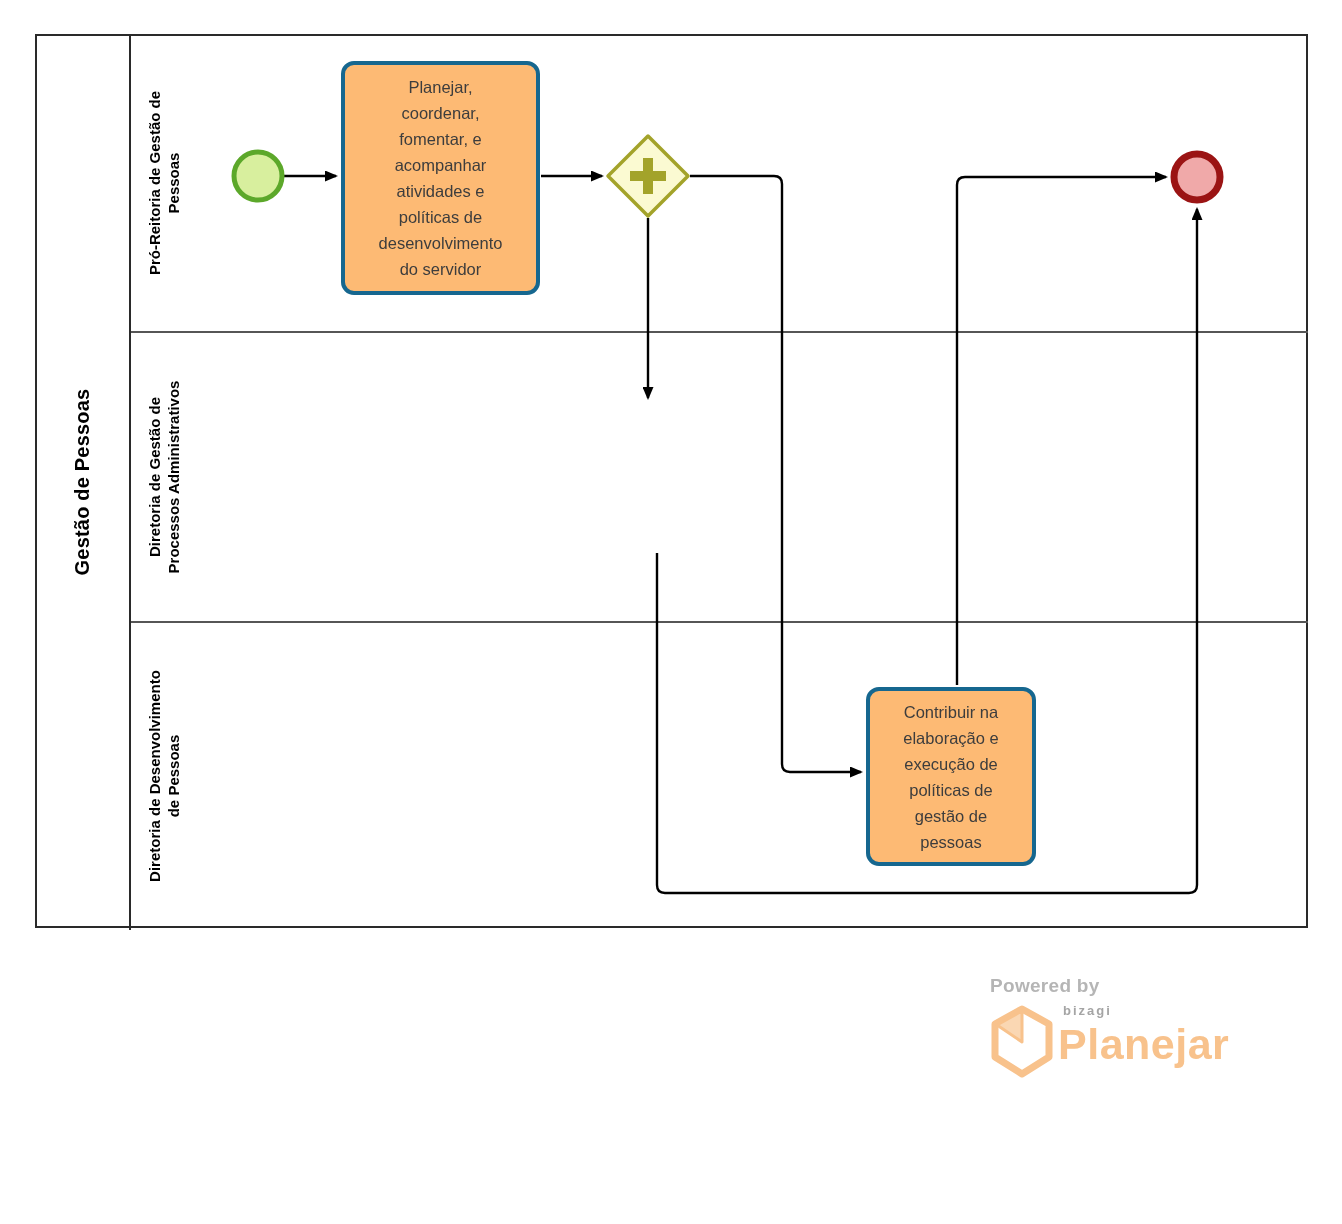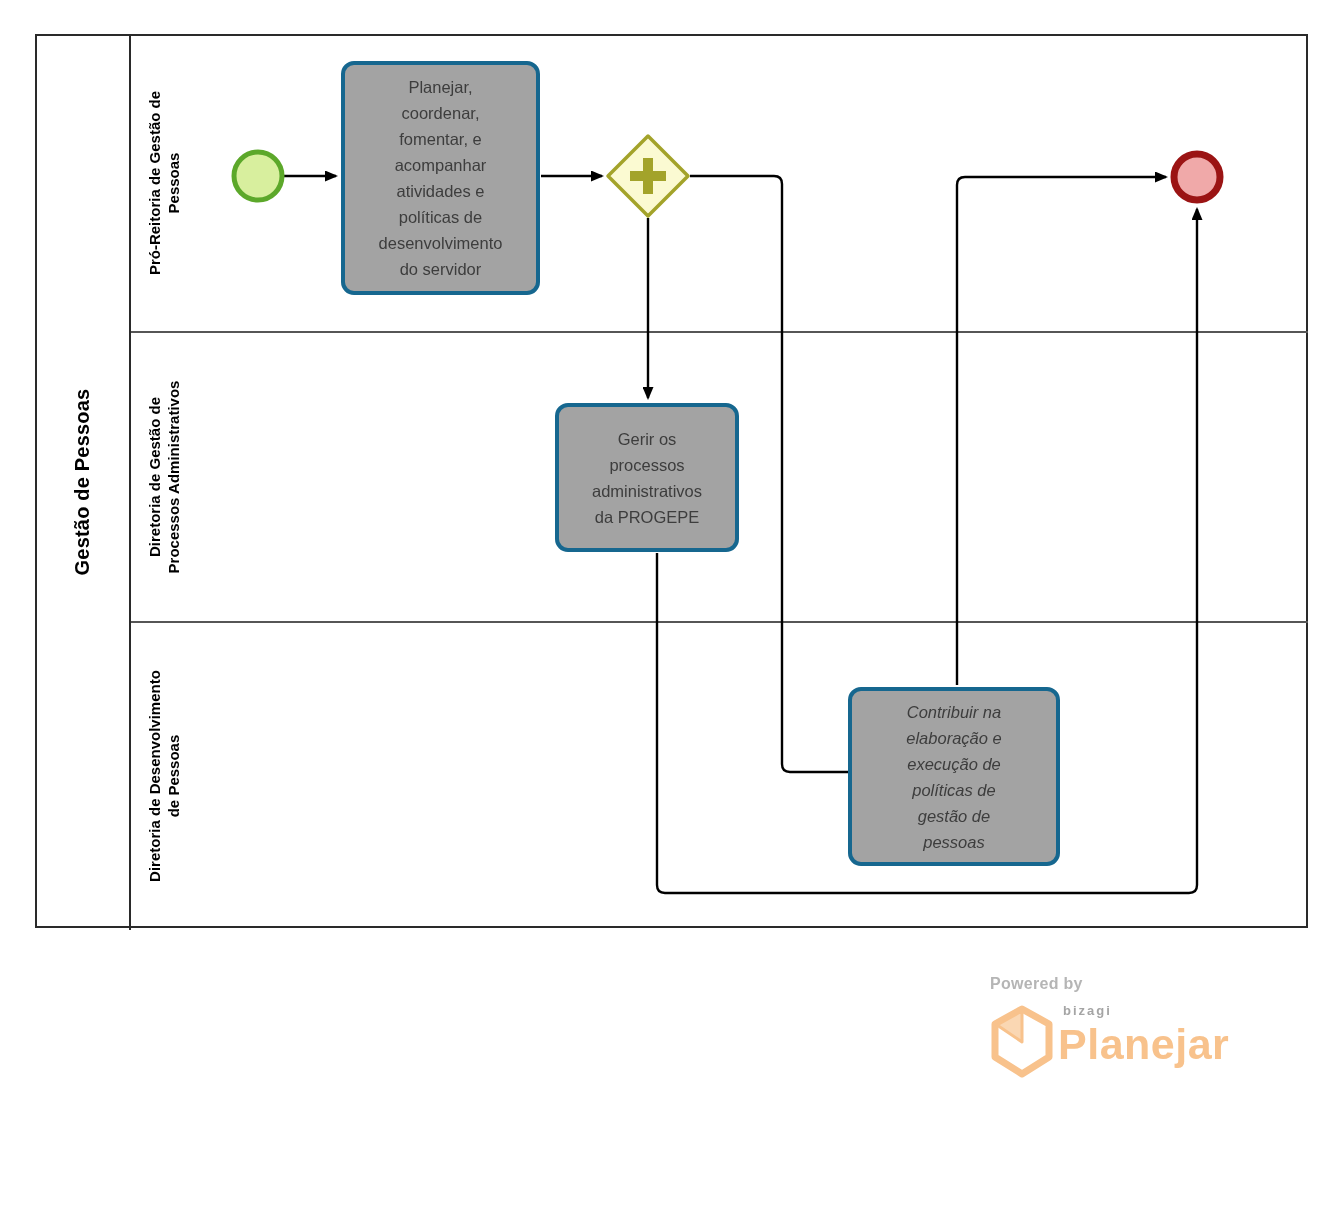--- a/index.html
+++ b/index.html
@@ -9,29 +9,29 @@
   
   .pool{position:absolute;left:35px;top:34px;width:1273px;height:894px;border:2px solid #2a2a2a;box-sizing:border-box;background:#ffffff;}
   .pool-header-sep{position:absolute;left:129px;top:34px;width:2px;height:896px;background:#2a2a2a;}
   .lane-divider{position:absolute;left:131px;width:1177px;height:2px;background:#565656;}
   .rot-label{position:absolute;display:flex;align-items:center;justify-content:center;
              transform:rotate(-90deg);text-align:center;color:#000;white-space:pre-line;}
   .pool-label{font-size:20px;font-weight:bold;letter-spacing:.2px;}
   .lane-label{font-size:15px;font-weight:bold;line-height:19px;}
 
   
-  .task{position:absolute;box-sizing:border-box;background:#a3a3a3;border:4px solid #16678f;border-radius:13px;
+  .task{position:absolute;box-sizing:border-box;background:#fdba74;border:4px solid #16678f;border-radius:13px;
         display:flex;align-items:center;justify-content:center;}
   .task-label{font-size:16.5px;line-height:26px;color:#3d3d3d;text-align:center;white-space:pre-line;}
 
   
   svg.flow{position:absolute;left:0;top:0;}
 
   
-  .powered-by{position:absolute;left:990px;top:975px;font-size:16px;font-weight:600;color:#b5b5b5;letter-spacing:.3px;}
+  .powered-by{position:absolute;left:990px;top:975px;font-size:19px;font-weight:600;color:#b5b5b5;letter-spacing:.3px;}
   .brand-name{position:absolute;left:1063px;top:1003px;font-size:13px;font-weight:600;color:#a5a5a5;letter-spacing:2px;}
   .product-name{position:absolute;left:1058px;top:1021px;font-size:43px;line-height:1.1;font-weight:600;color:#f8c28c;letter-spacing:.5px;}
 </style>
 </head>
 <body>
 
 <div class="canvas">
 
   <div class="pool"></div>
   <div class="pool-header-sep"></div>
@@ -75,28 +75,22 @@
     <div class="task-label">Planejar,
 coordenar,
 fomentar, e
 acompanhar
 atividades e
 políticas de
 desenvolvimento
 do servidor</div>
   </div>
 
-  <div class="task" style="left:555px;top:403px;width:184px;height:149px;">
-    <div class="task-label">Gerir os
-processos
-administrativos
-da PROGEPE</div>
-  </div>
 
-  <div class="task" style="left:848px;top:687px;width:212px;height:179px;font-style:italic;">
+  <div class="task" style="left:866px;top:687px;width:170px;height:179px;">
     <div class="task-label">Contribuir na
 elaboração e
 execução de
 políticas de
 gestão de
 pessoas</div>
   </div>
 
   <div class="powered-by">Powered by</div>
   <svg class="flow" style="left:991px;top:1005px;" width="64" height="74" viewBox="0 0 64 74">

